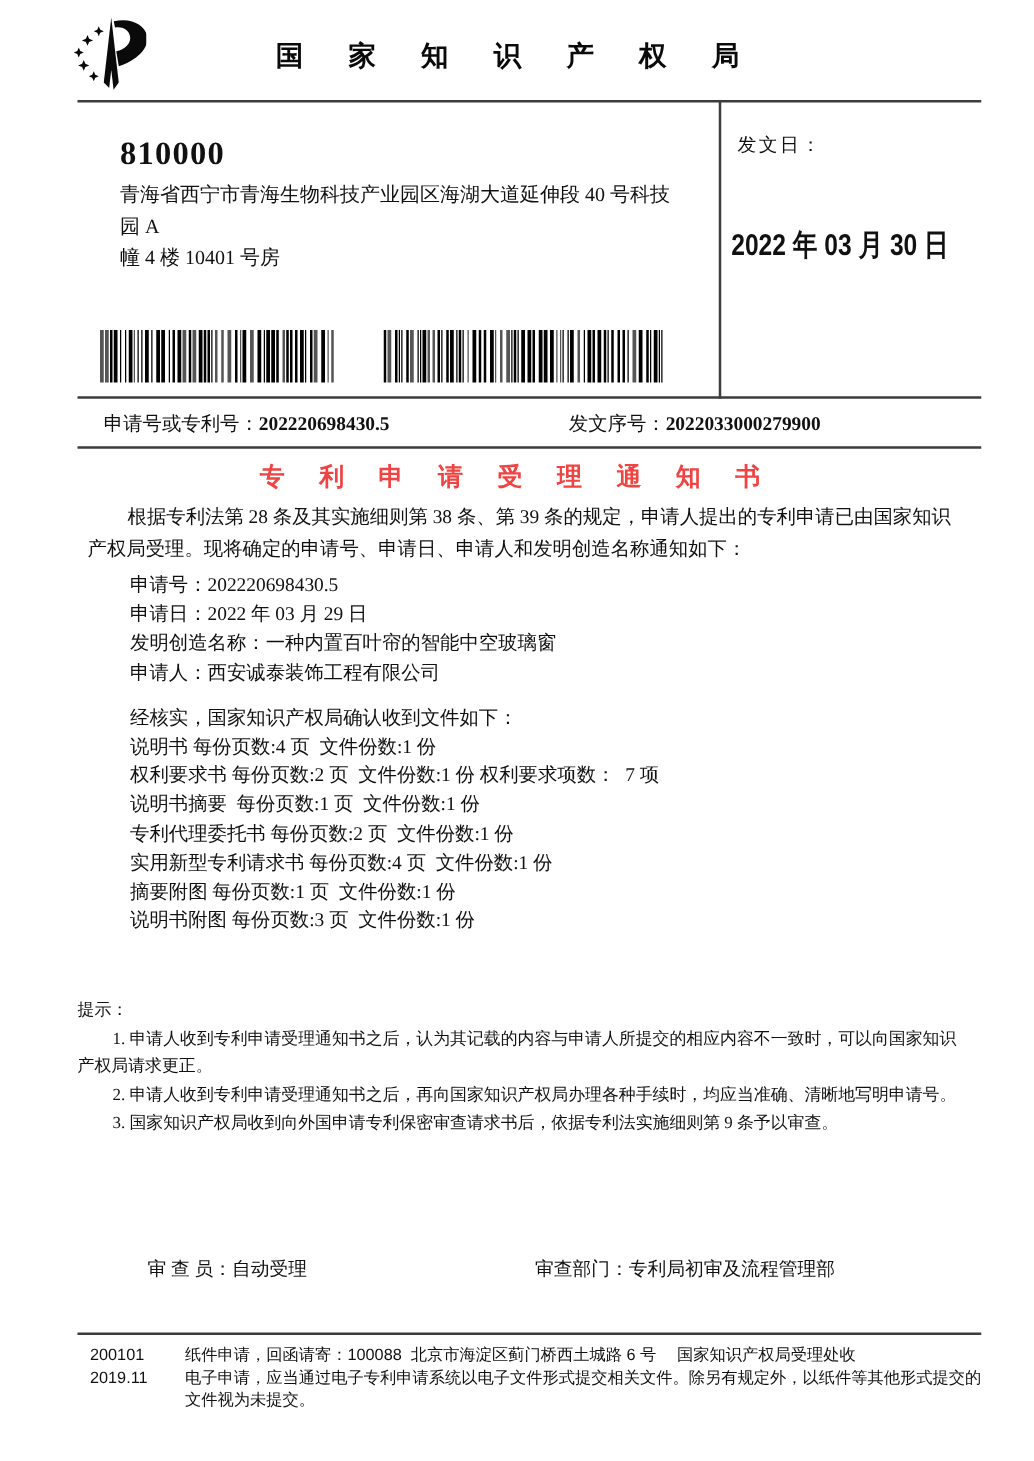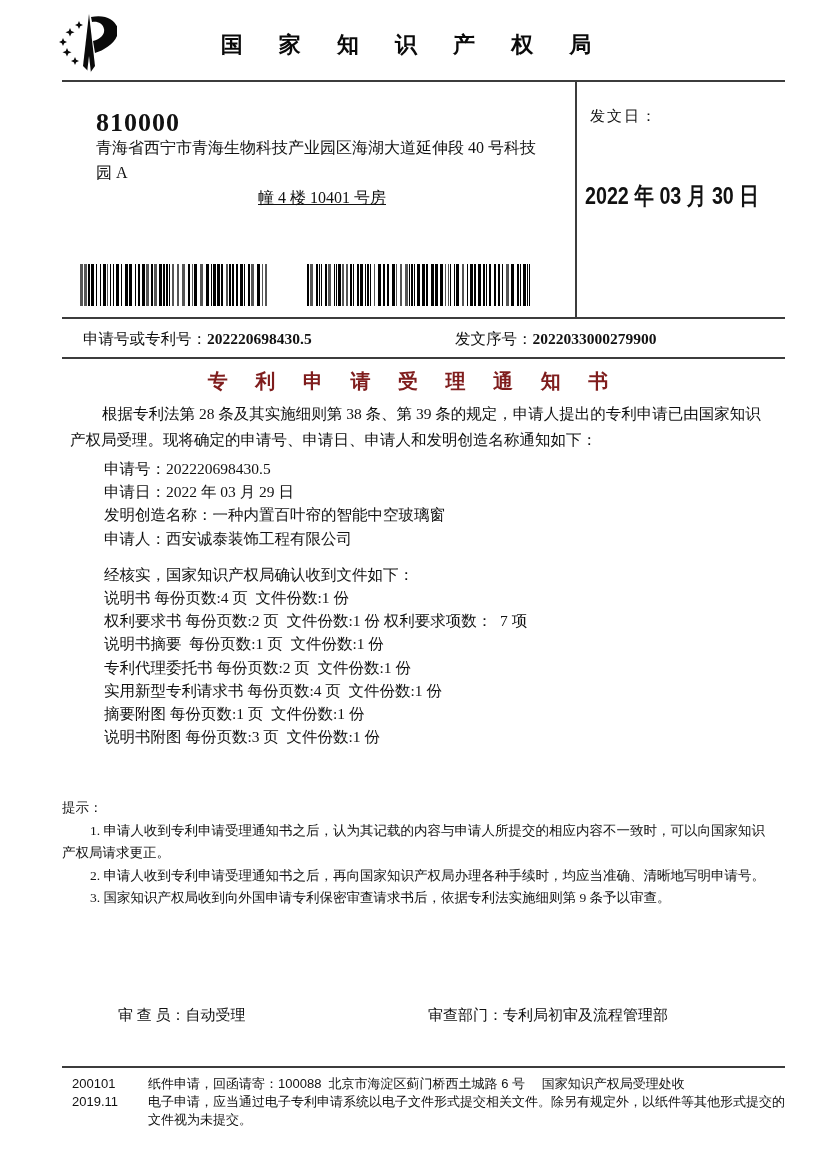--- a/index.html
+++ b/index.html
@@ -24,22 +24,22 @@
   }
   .rule { background:#3c3c3c; }
   .rule-top    { left:62px; top:80px;  width:723px; height:2px; }
   .rule-mid1   { left:62px; top:317px; width:723px; height:2px; }
   .rule-mid2   { left:62px; top:357px; width:723px; height:2px; }
   .rule-foot   { left:62px; top:1066px;width:723px; height:2px; }
   .vline       { left:575px; top:80px; width:2px; height:239px; background:#3c3c3c; }
 
   
   .addr-block { left:96px; top:110px; width:452px; font-size:16px; line-height:25px; }
-  .postal { font-size:26px; font-weight:bold; letter-spacing:1px; }
-  .addr2 { text-align:center;text-decoration:underline; }
+  .postal { font-size:26px; font-weight:bold; letter-spacing:1px; margin-bottom:9px; }
+  .addr2 { text-align:left; }
   .agent { margin-top:5px; }
 
   
   .dispatch-label { left:590px; top:107px; font-size:15px; letter-spacing:2px; }
   .dispatch-date  {
     left:585px; top:180px;
     font-family:"Liberation Sans","DejaVu Sans",sans-serif;
     font-weight:bold; font-size:24px; white-space:nowrap;
     transform: scaleX(0.82); transform-origin:left center;
   }
@@ -53,21 +53,21 @@
   
   .ref-row { top:329px; font-size:15.5px; }
   .ref-app { left:83px; }
   .ref-serial { left:455px; }
   .ref-num { font-weight:bold;margin-top:12px; }
 
   
   .notice-title {
     left:0; right:0; top:368px; text-align:center;
     font-family:"Liberation Sans","DejaVu Sans",sans-serif;
-    font-weight:bold; font-size:20px; letter-spacing:11px; color:#7f1d1d;
+    font-weight:bold; font-size:20px; letter-spacing:11px; color:#ef4444;
   }
 
   
   .body-block { left:70px; top:401px; width:702px; font-size:15.5px; }
   .intro { text-indent:32px; line-height:26px; }
   .details { margin:4px 0 0 34px; line-height:23.2px; }
   .received { margin:13px 0 0 34px; line-height:23.2px; }
 
   
   .tips { left:62px; top:797px; width:716px; font-size:13.5px; line-height:22.5px; }

